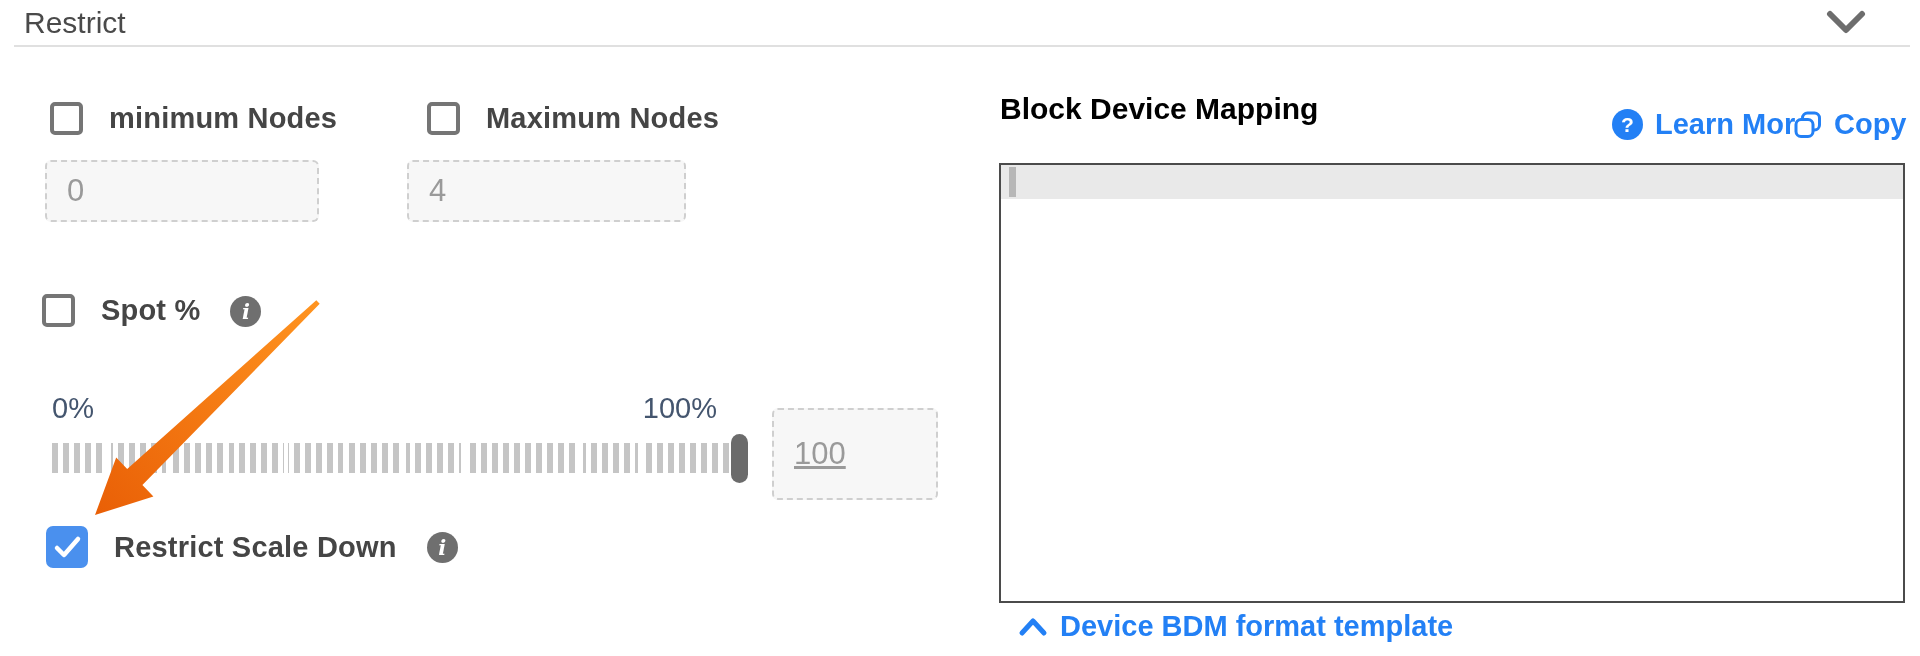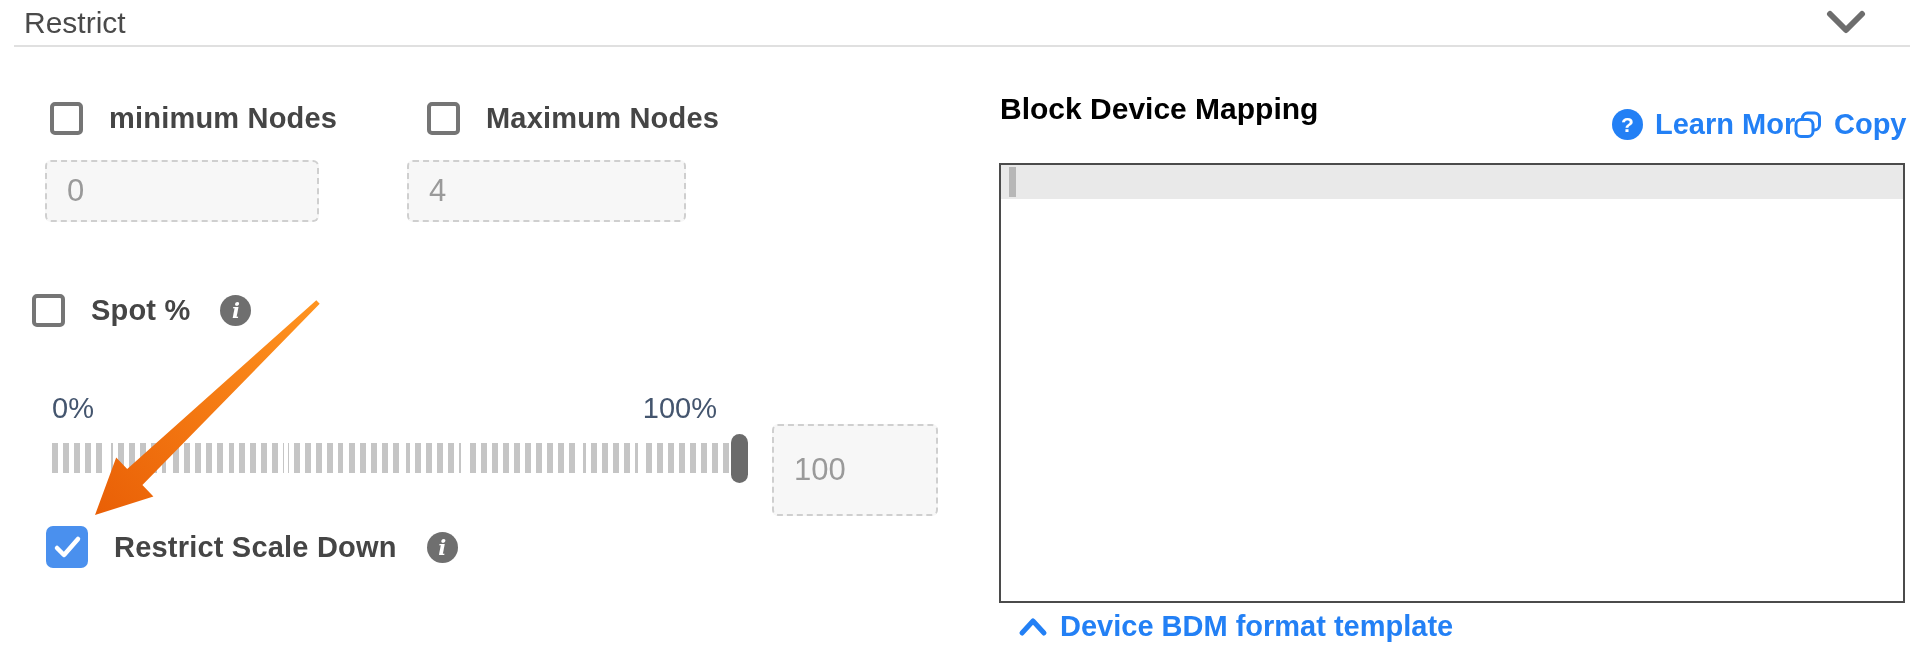--- a/index.html
+++ b/index.html
@@ -70,31 +70,31 @@
   <div class="cblabel">minimum Nodes</div>
 </div>
 <div class="abs cbrow" style="left:407px; top:102px;margin-left:20px;">
   <div class="cbox"></div>
   <div class="cblabel">Maximum Nodes</div>
 </div>
 
 <input class="abs dashed-input" style="left: 45px; top: 160px; width: 274px; height: 62px;" readonly="" value="0">
 <input class="abs dashed-input" style="left: 407px; top: 160px; width: 279px; height: 62px;" readonly="" value="4">
 
-<div class="abs cbrow" style="left:32px; top:294px;">
+<div class="abs cbrow" style="left:42px; top:294px;align-items:flex-end;">
   <div class="cbox"></div>
   <div class="cblabel">Spot %</div>
   <div class="info-icon">i</div>
 </div>
 
 <div class="abs pct-label" style="left:52px; top:392px;">0%</div>
 <div class="abs pct-label" style="left:589px; top:392px; width:128px; text-align:right;">100%</div>
 <div class="abs slider-track"></div>
 <div class="abs slider-handle"></div>
-<input class="abs dashed-input" style="left: 772px; top: 424px; width: 166px; height: 92px;" readonly="" value="100">
+<input class="abs dashed-input" style="left: 772px; top: 408px; width: 166px; height: 92px; text-decoration: underline;" readonly="" value="100">
 
 <div class="abs cbrow" style="left:46px; top:526px;text-align:right;">
   <div class="cbox checked">
     <svg width="30" height="30" viewBox="0 0 30 30">
       <polyline points="5,16 12,23 26,7" fill="none" stroke="#ffffff" stroke-width="4.5" stroke-linecap="round" stroke-linejoin="round"></polyline>
     </svg>
   </div>
   <div class="cblabel">Restrict Scale Down</div>
   <div class="info-icon">i</div>
 </div>

